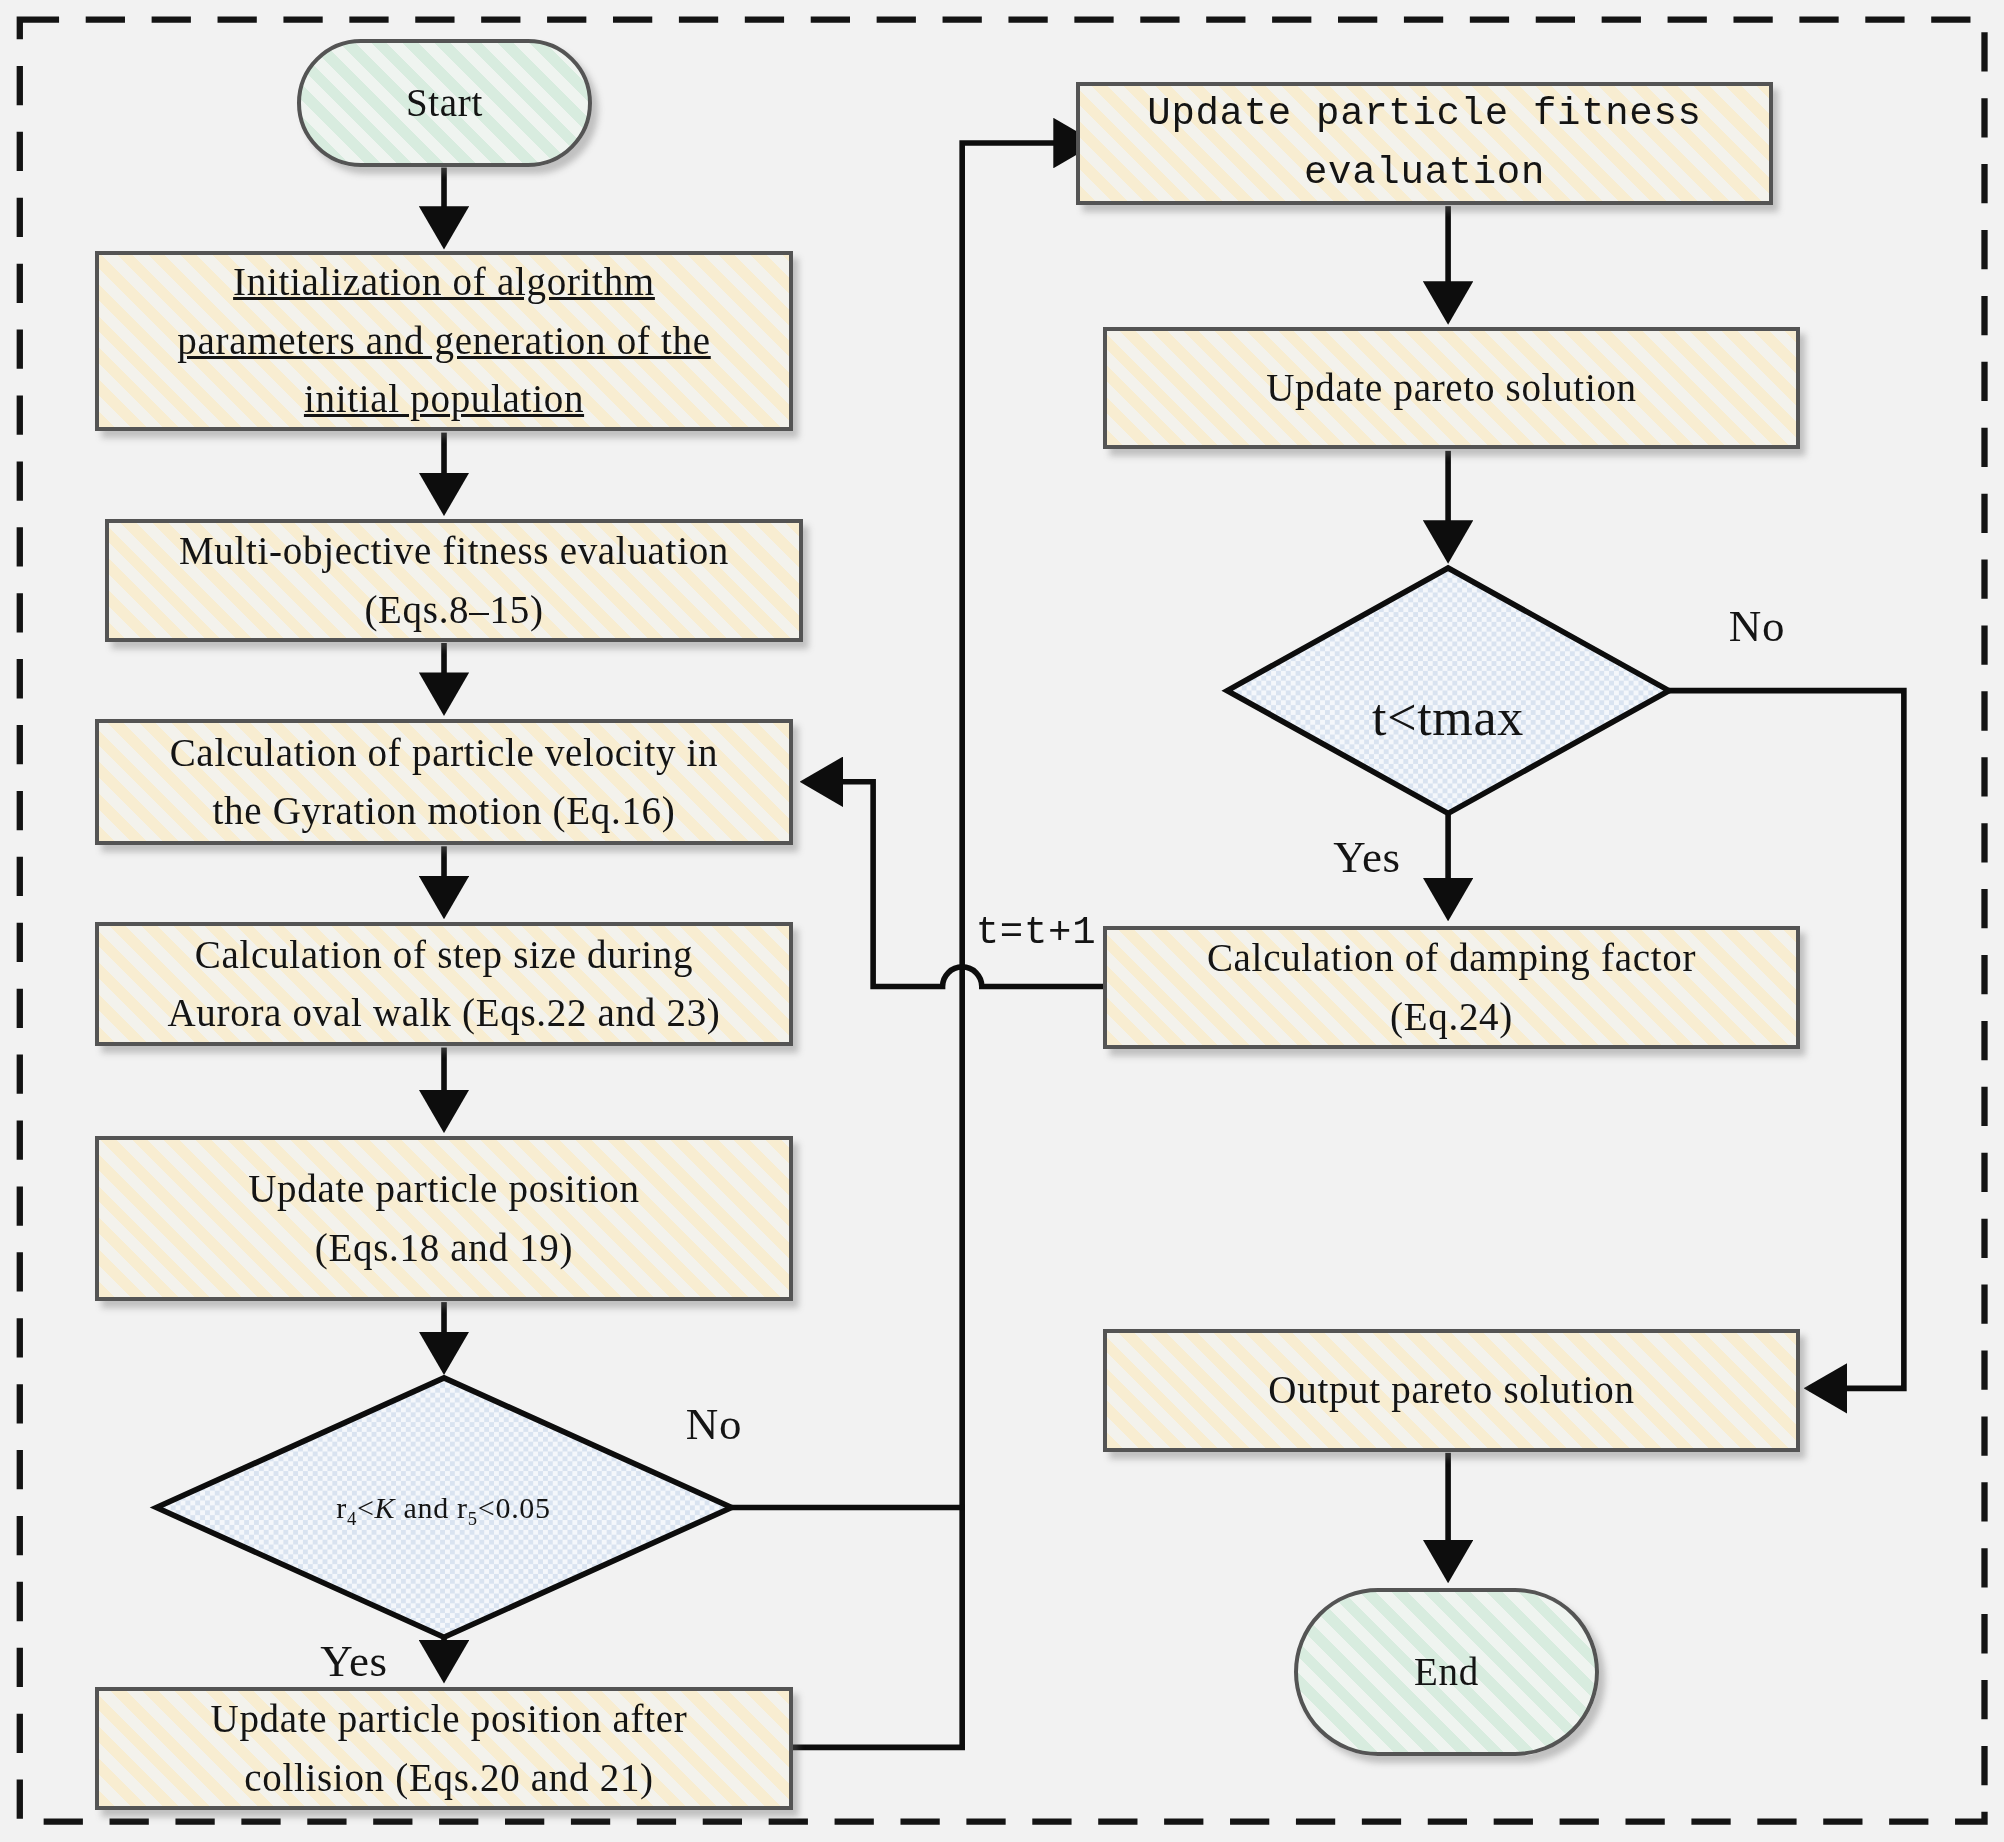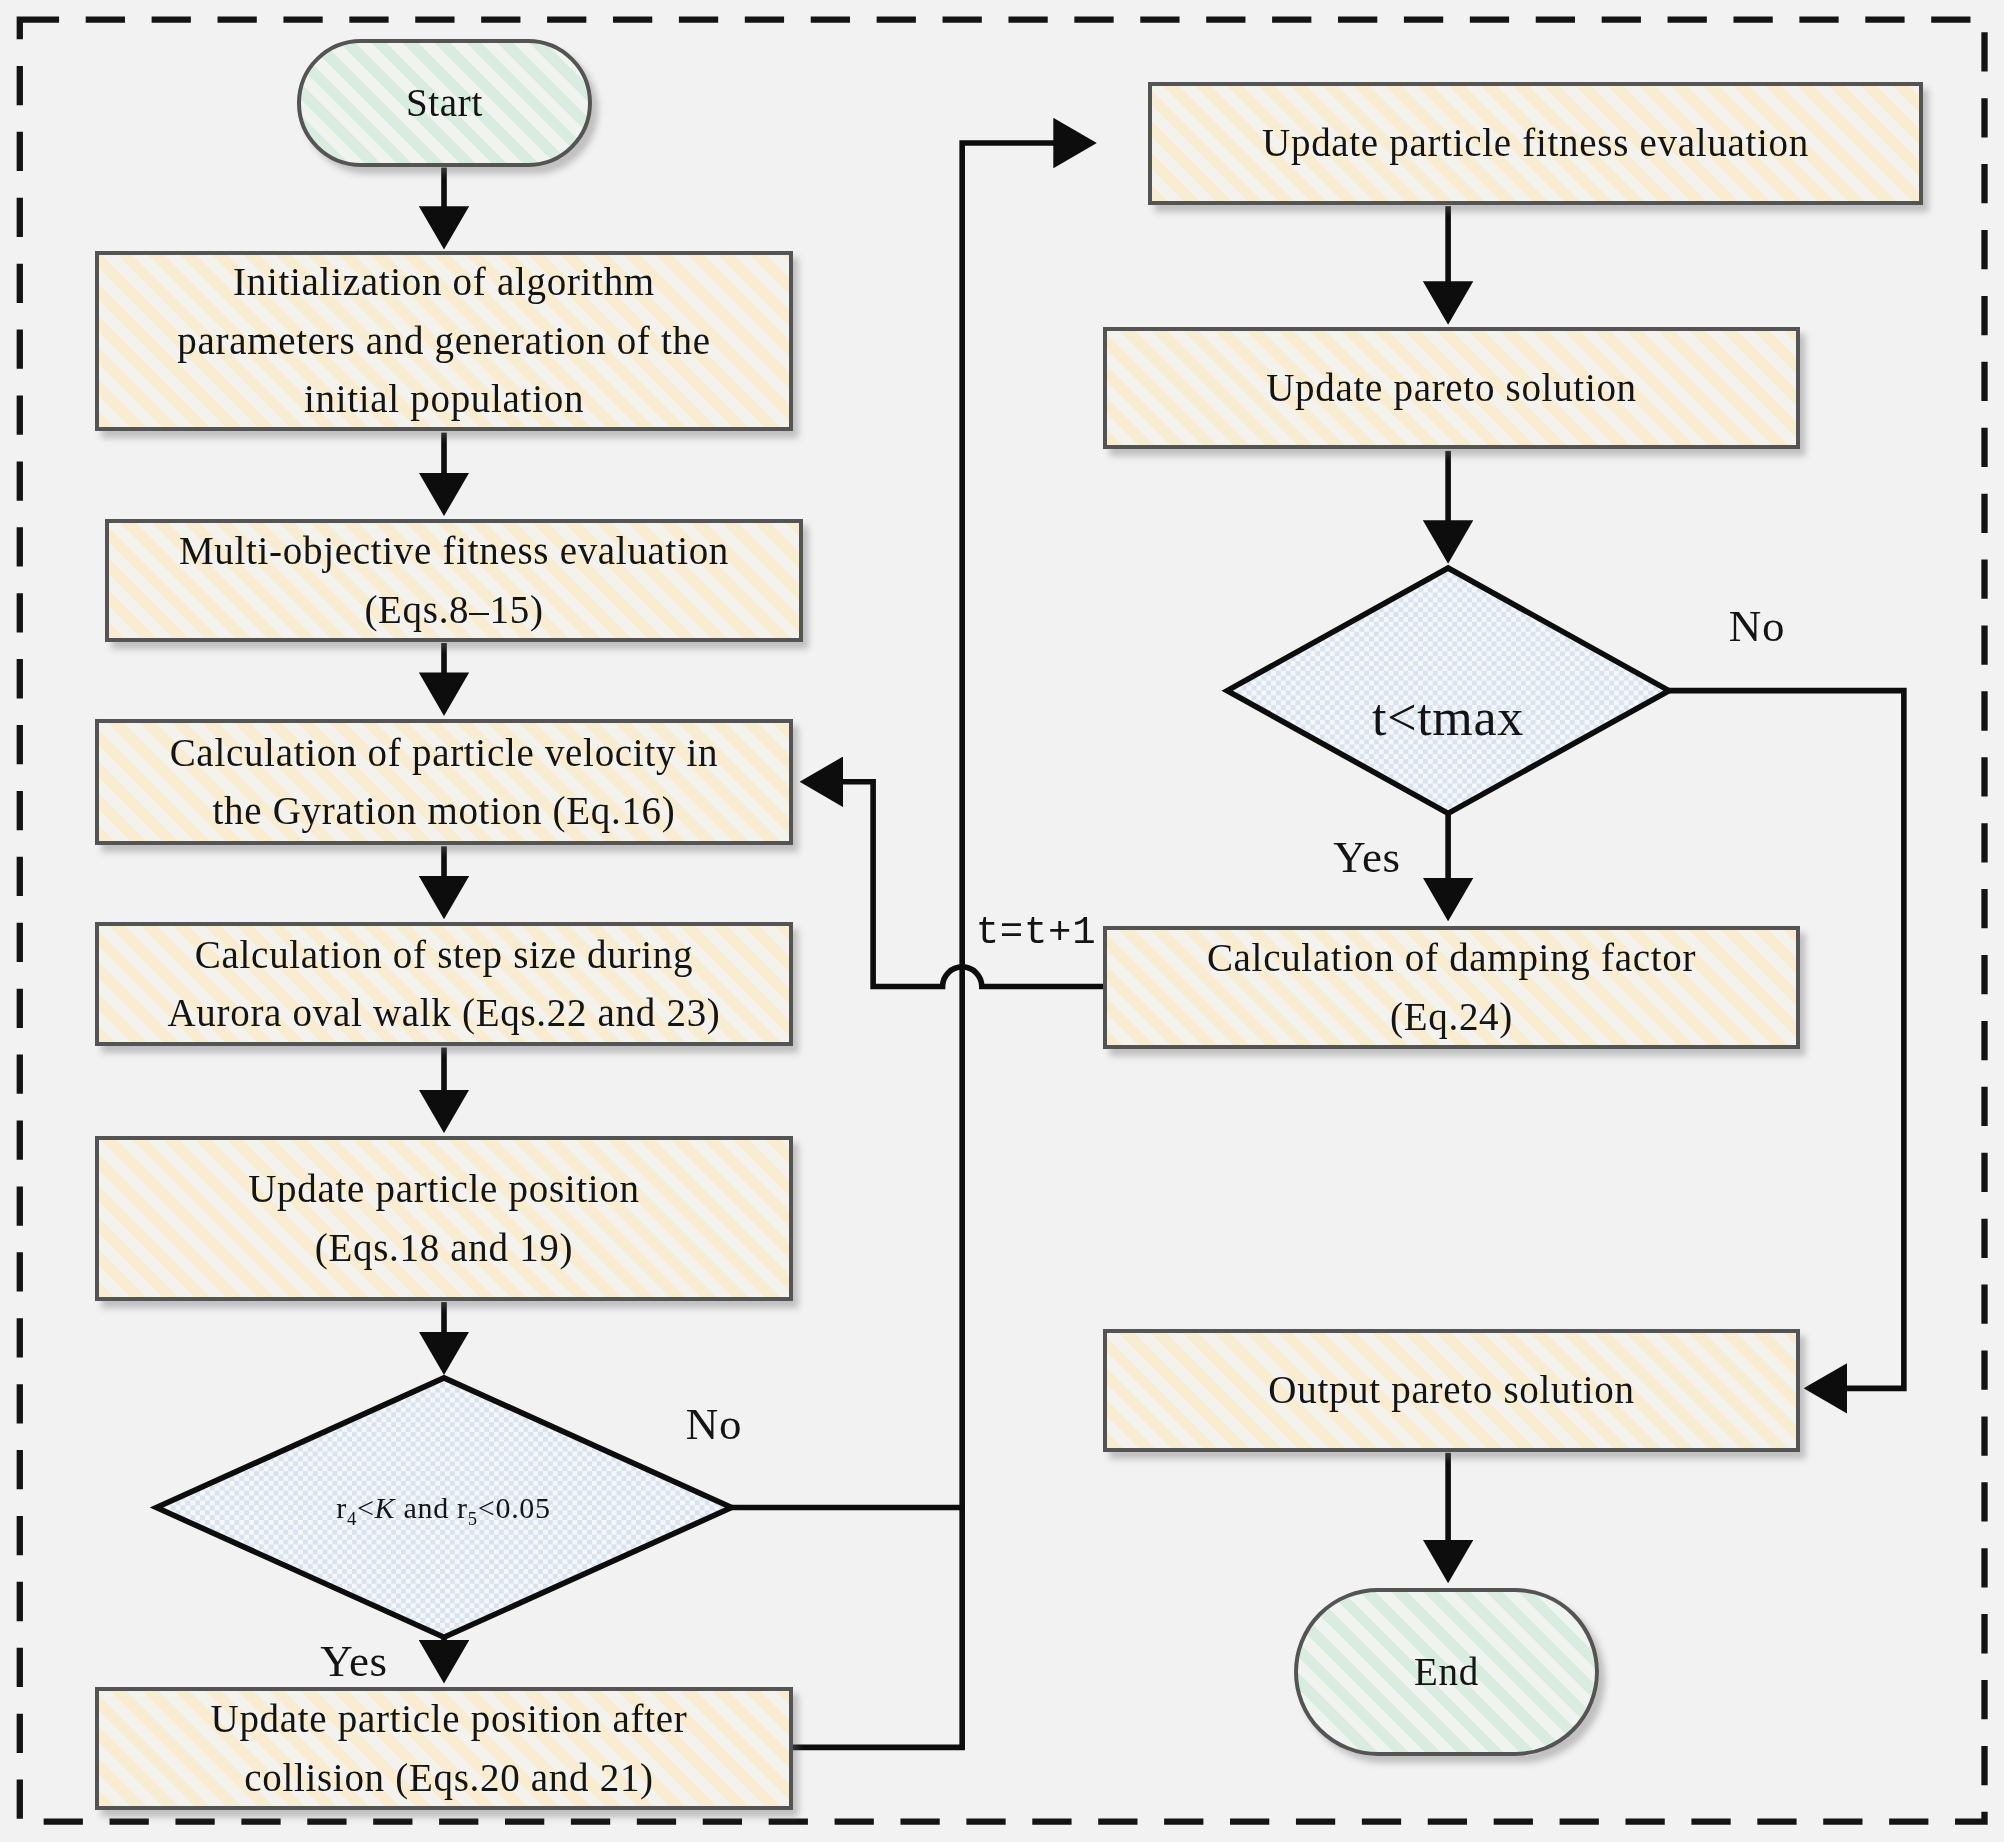--- a/index.html
+++ b/index.html
@@ -83,21 +83,21 @@
 
     <path d="M2065 2072 V2250" marker-end="url(#ah)"></path>
 
     <polygon points="633,1965 1043,2150 633,2335 223,2150" stroke-width="8"></polygon>
     <polygon points="2065,810 2380,985 2065,1160 1750,985" stroke-width="8"></polygon>
   </g>
 </svg>
 
 <div class="node terminal" style="left:297px;top:39px;width:295px;height:128px;">Start</div>
 
-<div class="node process" style="left:95px;top:251px;width:698px;height:180px;">Initialization of algorithm
+<div class="node process" style="left:95px;top:251px;width:698px;height:180px;text-decoration:underline;">Initialization of algorithm
 parameters and generation of the
 initial population</div>
 
 <div class="node process" style="left:95px;top:519px;width:698px;height:123px;margin-left:10px;">Multi-objective fitness evaluation
 (Eqs.8–15)</div>
 
 <div class="node process" style="left:95px;top:719px;width:698px;height:126px;text-align:center;">Calculation of particle velocity in
 the Gyration motion (Eq.16)</div>
 
 <div class="node process" style="left:95px;top:922px;width:698px;height:124px;">Calculation of step size during
@@ -106,21 +106,21 @@
 <div class="node process" style="left:95px;top:1136px;width:698px;height:165px;">Update particle position
 (Eqs.18 and 19)</div>
 
 <div class="diamond-label" style="left:184px;top:1392px;width:519px;height:231px;">
   <span><span>r</span><sub>4</sub><span>&lt;</span><i>K</i><span> and r</span><sub>5</sub><span>&lt;0.05</span></span>
 </div>
 
 <div class="node process" style="left:95px;top:1687px;width:698px;height:123px;padding-left:10px;">Update particle position after
 collision (Eqs.20 and 21)</div>
 
-<div class="node process" style="left:1148px;top:82px;width:775px;height:123px;">Update particle fitness evaluation</div>
+<div class="node process" style="left:1076px;top:82px;width:697px;height:123px;font-family:Liberation Mono, monospace;">Update particle fitness evaluation</div>
 
 <div class="node process" style="left:1103px;top:327px;width:697px;height:122px;">Update pareto solution</div>
 
 <div class="diamond-label" style="left:1255px;top:612px;width:386px;height:210px;font-size:52px;">t&lt;tmax</div>
 
 <div class="node process" style="left:1103px;top:926px;width:697px;height:123px;">Calculation of damping factor
 (Eq.24)</div>
 
 <div class="node process" style="left:1103px;top:1329px;width:697px;height:123px;">Output pareto solution</div>
 

